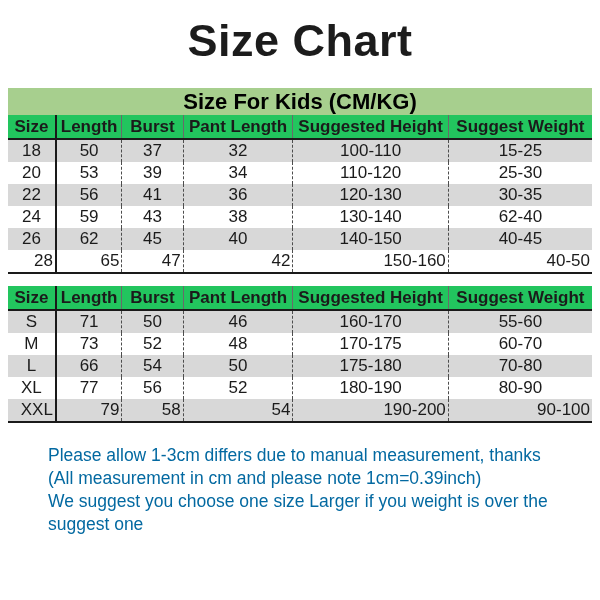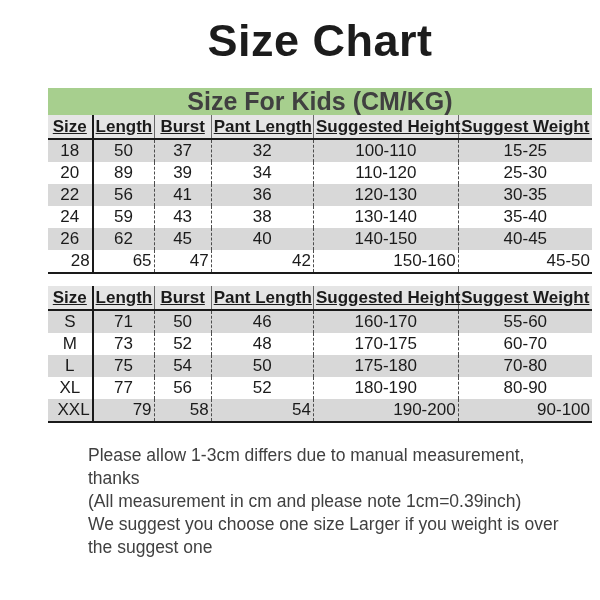--- a/index.html
+++ b/index.html
@@ -6,57 +6,55 @@
   html, body { background: #ffffff; }
   body {
     font-family: "Liberation Sans", "DejaVu Sans", sans-serif;
     color: #1b1b1b;
   }
   .page {
     width: 600px;
     height: 600px;
     background: #ffffff;
     overflow: hidden;
-    padding-left: 40px;
   }
   .page-title {
     text-align: center;
     font-size: 45px;
     font-weight: 600;
     letter-spacing: 0.5px;
     color: #1c1c1c;
     margin-top: 14px;
     margin-bottom: 19px;
     line-height: 1.22;
   }
   .table-section { margin: 0 8px 12px 8px; }
   .banner {
     background: #a7cf8e;
     text-align: center;
-    font-size: 25px;
+    font-size: 22px;
     font-weight: 700;
-    color: #404040;
+    color: #000000;
     line-height: 27px;
     height: 27px;
   }
   table.size-table {
     width: 100%;
     border-collapse: collapse;
     table-layout: fixed;
   }
   table.size-table th {
     font-size: 17px;
     font-weight: 600;
     text-align: center;
     line-height: 21px;
     padding: 1px 2px;
     border-bottom: 2px solid #1a1a1a;
-    background: #e5e5e5;
+    background: #22c55e;
     white-space: nowrap;
-    text-decoration: underline;
   }
   table.size-table td {
     font-size: 17px;
     font-weight: 400;
     text-align: center;
     line-height: 20px;
     padding: 1px 2px;
     white-space: nowrap;
   }
   table.size-table tbody tr:nth-child(odd) td { background: #d8d8d8; }
@@ -75,21 +73,21 @@
   col.c-height { width: 26.6%; }
   col.c-weight { width: 24.6%; }
   .notes {
     margin-top: 21px;
     padding-left: 48px;
     padding-right: 24px;
   }
   .notes p {
     font-size: 17.5px;
     line-height: 23px;
-    color: #404040;
+    color: #0369a1;
     font-weight: 400;
   }
 </style>
 </head>
 <body>
 
 <div class="page">
 
   <h1 class="page-title">Size Chart</h1>
 
@@ -118,57 +116,57 @@
           <tr>
             <td>18</td>
             <td>50</td>
             <td>37</td>
             <td>32</td>
             <td>100-110</td>
             <td>15-25</td>
           </tr>
           <tr>
             <td>20</td>
-            <td>89</td>
+            <td>53</td>
             <td>39</td>
             <td>34</td>
             <td>110-120</td>
             <td>25-30</td>
           </tr>
           <tr>
             <td>22</td>
             <td>56</td>
             <td>41</td>
             <td>36</td>
             <td>120-130</td>
             <td>30-35</td>
           </tr>
           <tr>
             <td>24</td>
             <td>59</td>
             <td>43</td>
             <td>38</td>
             <td>130-140</td>
-            <td>35-40</td>
+            <td>62-40</td>
           </tr>
           <tr>
             <td>26</td>
             <td>62</td>
             <td>45</td>
             <td>40</td>
             <td>140-150</td>
             <td>40-45</td>
           </tr>
           <tr>
             <td>28</td>
             <td>65</td>
             <td>47</td>
             <td>42</td>
             <td>150-160</td>
-            <td>45-50</td>
+            <td>40-50</td>
           </tr>
         </tbody>
       </table>
   </section>
 
   <section class="table-section">
     <table class="size-table">
       <colgroup>
         <col class="c-size">
           <col class="c-length">
@@ -199,21 +197,21 @@
           <tr>
             <td>M</td>
             <td>73</td>
             <td>52</td>
             <td>48</td>
             <td>170-175</td>
             <td>60-70</td>
           </tr>
           <tr>
             <td>L</td>
-            <td>75</td>
+            <td>66</td>
             <td>54</td>
             <td>50</td>
             <td>175-180</td>
             <td>70-80</td>
           </tr>
           <tr>
             <td>XL</td>
             <td>77</td>
             <td>56</td>
             <td>52</td>

